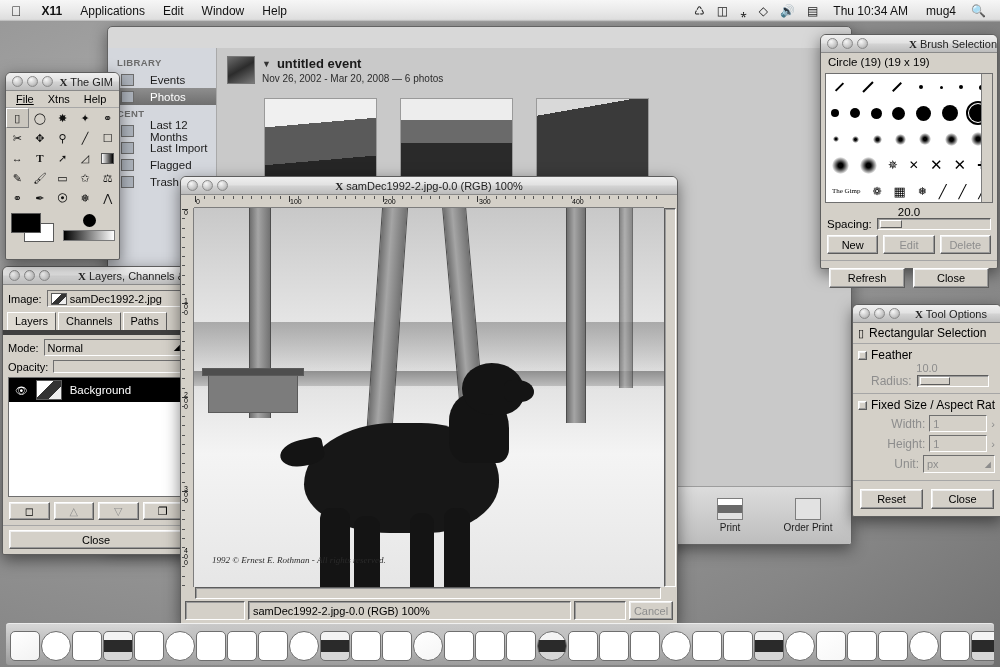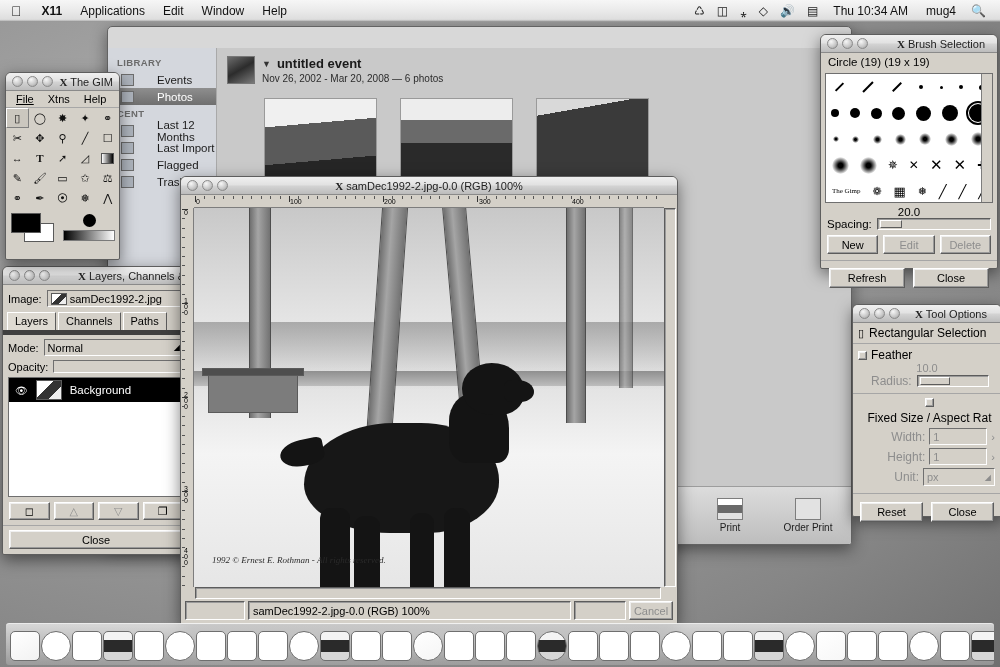--- a/index.html
+++ b/index.html
@@ -70,21 +70,21 @@
             border-bottom-color:#fefefe; font-size:11px; }
 
   
   #iphoto { left:107px; top:26px; width:745px; height:519px; }
   #iphoto .body { position:absolute; left:0; top:21px; right:0; bottom:0;
                   background:#c8c8c8; display:flex; border-radius:0 0 3px 3px; overflow:hidden; }
   #ip-sidebar { width:109px; background:#d4d7dd; border-right:1px solid #a9a9a9;
                 padding-top:6px; font-size:11px; color:#1c1c1c; }
   .ip-head { font-size:9.5px; font-weight:bold; color:#6b6b6b; letter-spacing:.4px;
              padding:3px 0 3px 9px; }
-  .ip-item { height:17px; display:flex; align-items:center; padding-left:13px; gap:23px;
+  .ip-item { height:17px; display:flex; align-items:center; padding-left:13px; gap:16px;
              font-size:11.5px; }
   .ip-item.sel { background:linear-gradient(to bottom,#8e8e8e,#6f6f6f); color:#fff; }
   .ip-ic { width:13px; height:12px; border:1px solid #6d6d6d; background:#aeb4bd;
            display:inline-block; flex:none; }
   #ip-main { flex:1; background:#c9c9c9; position:relative; }
   .ev-header { display:flex; gap:7px; padding:8px 0 0 10px; align-items:flex-start; }
   .ev-thumb { width:28px; height:28px; border:1px solid #777;
     background:linear-gradient(150deg,#6d6d6d,#2c2c2c 48%,#7a7a7a 100%); flex:none; }
   .ev-title { font-size:13px; font-weight:bold; color:#1a1a1a; display:flex;
               gap:6px; align-items:center; }
@@ -477,21 +477,21 @@
   <div style="position:absolute;right:1px;top:31px;bottom:37px;width:12px;" class="gsunk"></div>
 </div>
 
 <div class="xwin" id="brush" style="z-index:300;">
   <div class="xtitle">
     <div class="xlights">
       <span class="xlt"></span>
       <span class="xlt"></span>
       <span class="xlt"></span>
     </div>
-    <div class="xtitletext" style="text-align:right;padding-right:12px;">
+    <div class="xtitletext" style="text-align:right;">
       <span class="xlogo">X</span>
       <span>Brush Selection</span>
     </div>
   </div>
   <div style="font-size:11.5px;padding:3px 0 2px 7px;">Circle (19) (19 x 19)</div>
   <div class="brushgrid">
     <div class="brow">
       <span class="slash"></span>
       <span class="slash" style="width:14px;"></span>
       <span class="slash" style="width:12px;"></span>
@@ -577,21 +577,21 @@
     <span style="font-size:12px;">Feather</span>
   </div>
   <div style="text-align:center;font-size:11px;color:#8d8d8d;">10.0</div>
   <div style="display:flex;align-items:center;gap:5px;padding:0 12px 0 18px;">
     <span style="font-size:12px;color:#8d8d8d;">Radius:</span>
     <span class="gsunk" style="flex:1;height:12px;position:relative;">
       <span style="position:absolute;left:2px;top:1px;width:30px;bottom:1px;background:#d4d0c8;border:1px solid #fff;border-right-color:#5c5c5c;border-bottom-color:#5c5c5c;"></span>
     </span>
   </div>
   <div style="border-top:1px solid #a6a6a6;margin-top:5px;"></div>
-  <div style="display:flex;align-items:center;gap:4px;padding:4px 0 0 5px;flex-direction:column;">
+  <div style="display:flex;align-items:center;gap:4px;padding:4px 0 0 5px;">
     <span class="gbtn" style="width:9px;height:9px;"></span>
     <span style="font-size:12px;white-space:nowrap;">Fixed Size / Aspect Rat</span>
   </div>
   <div style="display:flex;align-items:center;gap:4px;padding:3px 6px 0 0;justify-content:flex-end;">
     <span style="font-size:12px;color:#8d8d8d;">Width:</span>
     <span class="gfield" style="width:58px;height:17px;display:flex;align-items:center;padding-left:3px;color:#8d8d8d;">
       <span>1</span>
     </span>
     <span style="font-size:11px;color:#8d8d8d;">›</span>
   </div>

